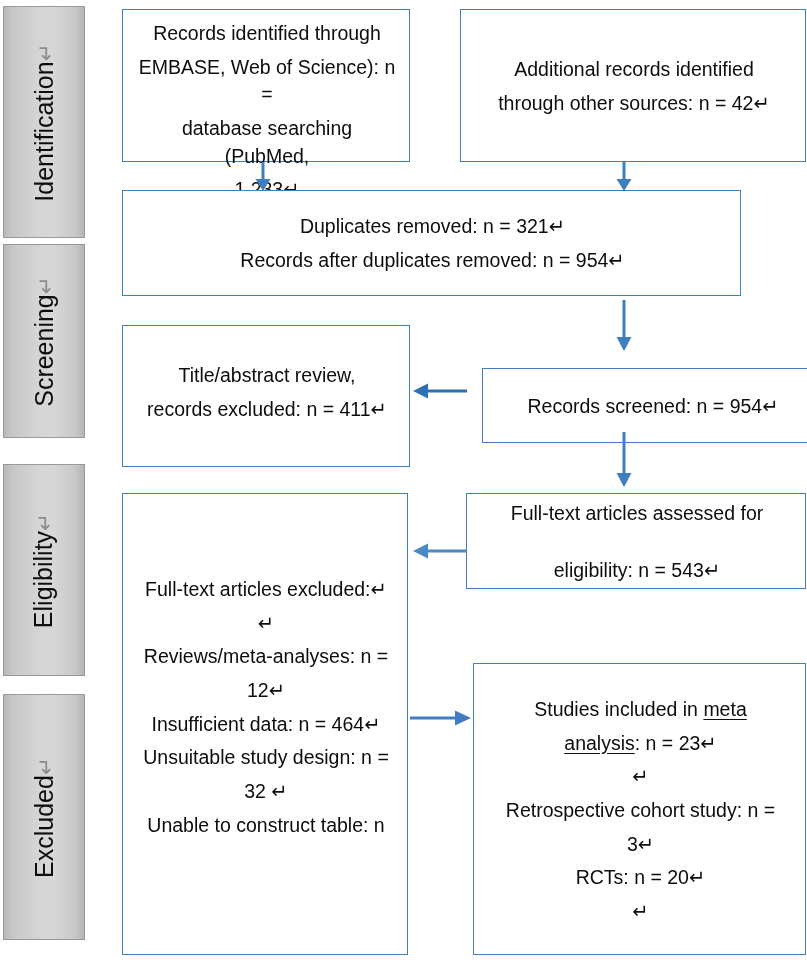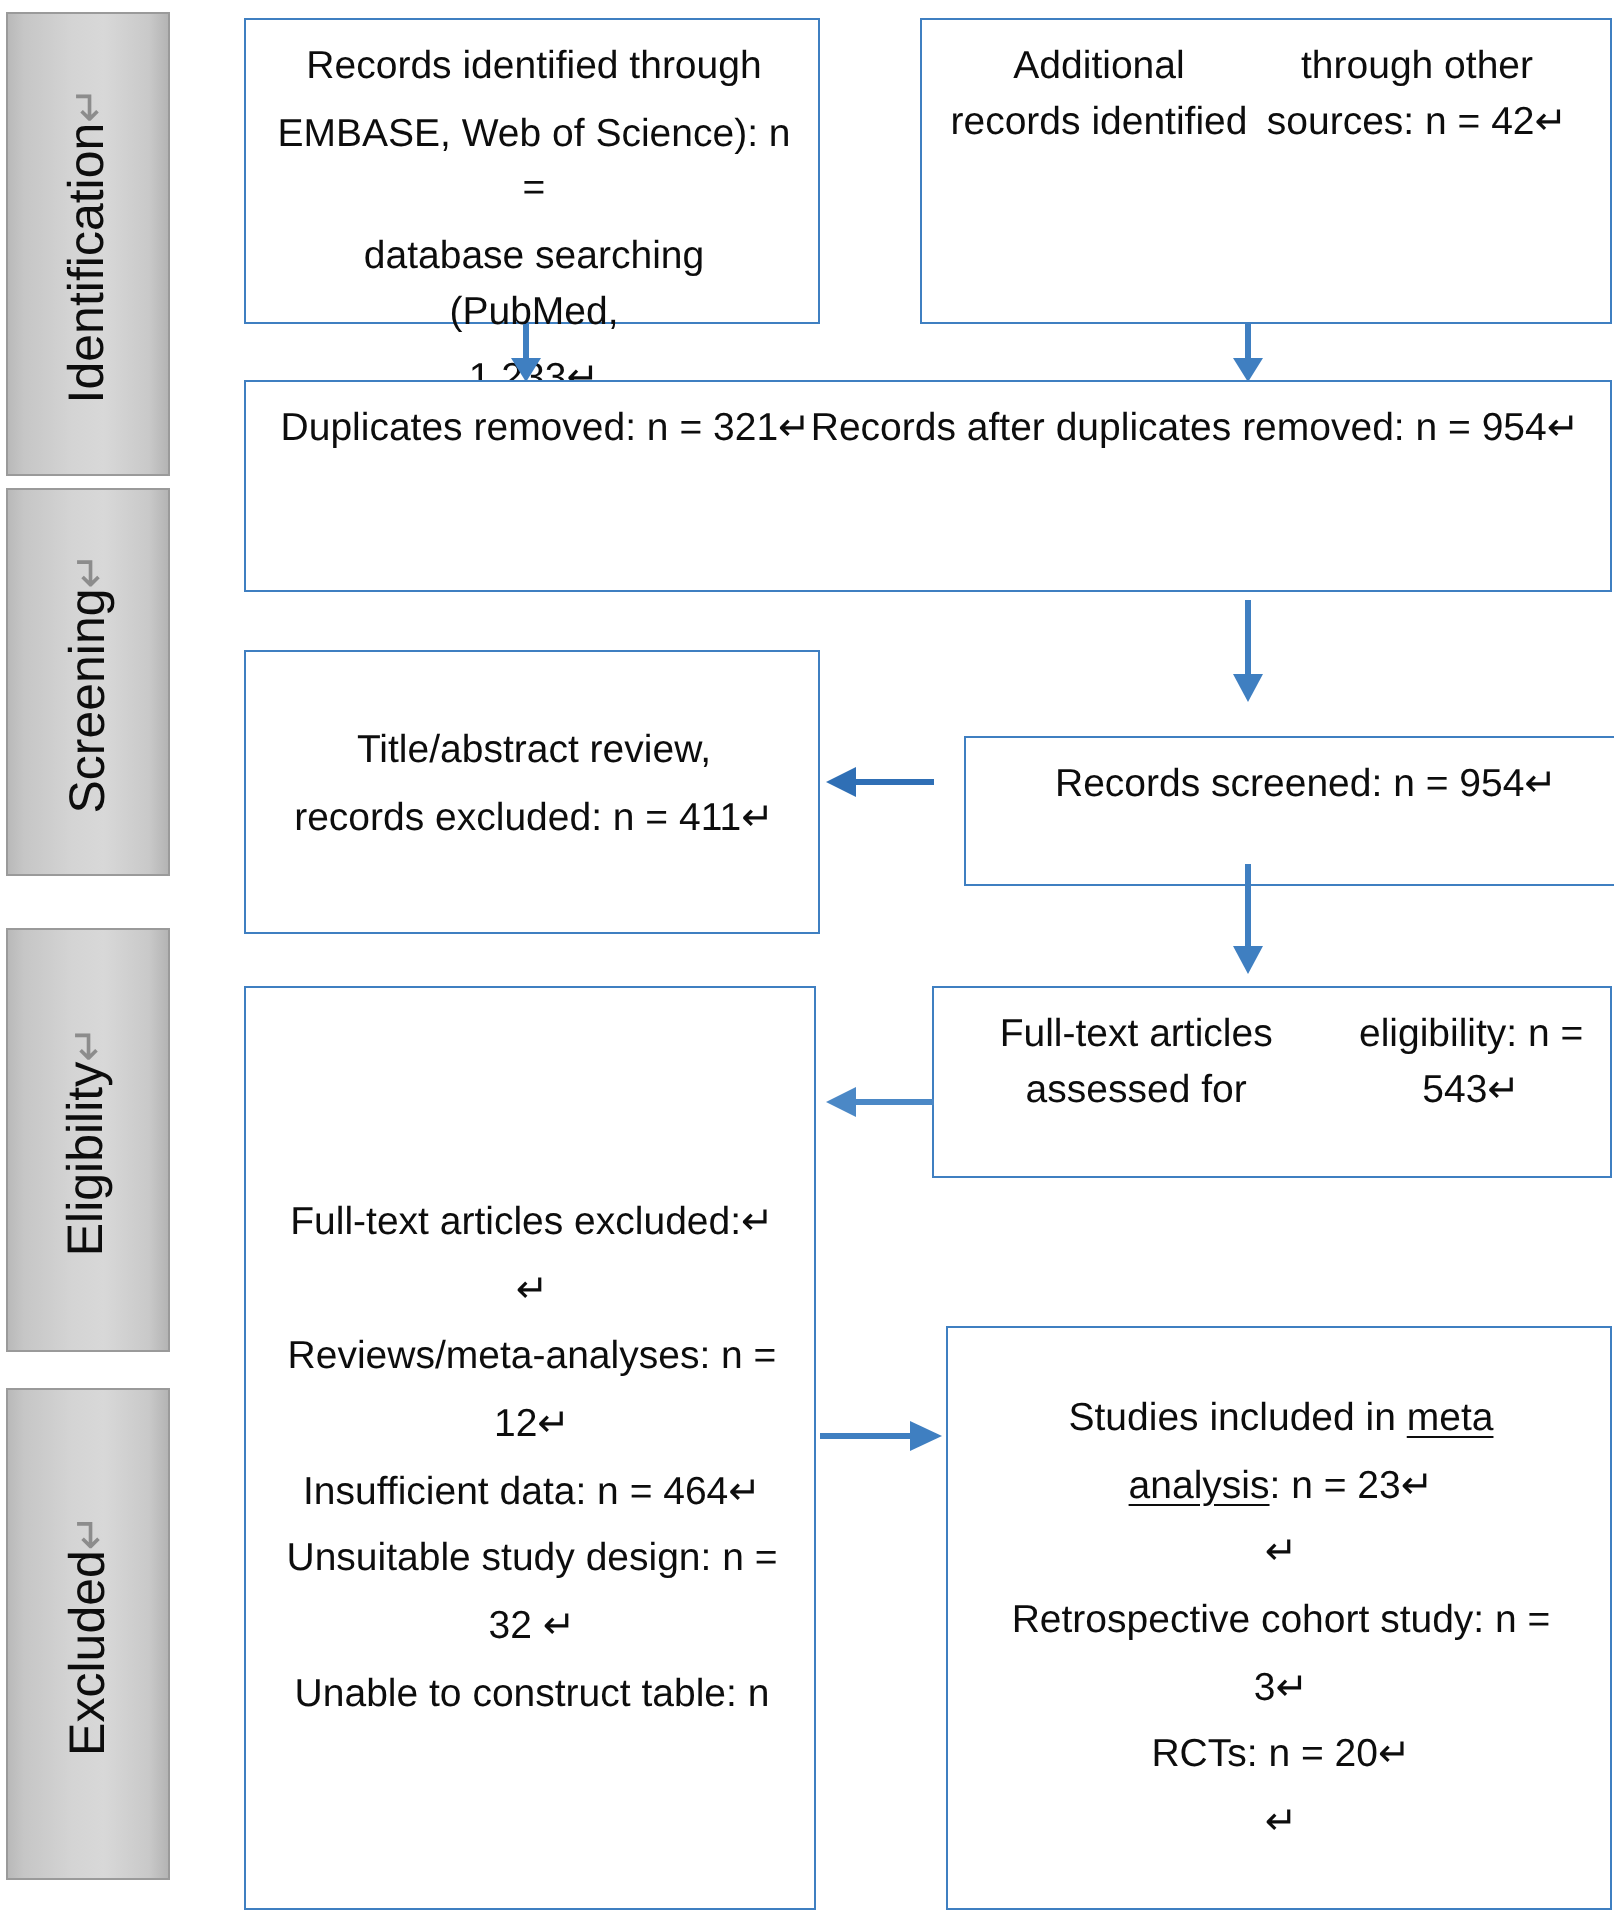--- a/index.html
+++ b/index.html
@@ -58,21 +58,21 @@
     margin: 0 0 6px 0;
     font-size: 19.5px;
     line-height: 1.42;
     color: #0d0d0d;
     font-weight: 400;
     text-align: center;
   }
   .fbox p:last-child { margin-bottom: 0; }
   .fbox.vcenter {
     display: flex;
-    flex-direction: row;
+    flex-direction: column;
     justify-content: center;
   }
 
   
   .squiggle {
     text-decoration-line: underline;
     text-decoration-style: wavy;
     text-decoration-color: #3f7fc1;
     text-decoration-thickness: 1.3px;
     text-underline-offset: 2.5px;
@@ -123,21 +123,21 @@
     </svg>
   </div>
 
   <div class="arrow" style="left:613px; top:162px;">
     <svg width="22" height="30" viewBox="0 0 22 30">
       <path d="M11 0 L11 20" stroke="#3f7fc1" stroke-width="3" fill="none"></path>
       <path d="M3.5 17 L11 29 L18.5 17 Z" fill="#3f7fc1"></path>
     </svg>
   </div>
 
-  <div class="fbox vcenter" style="left:122px; top:190px; width:684px; height:106px;">
+  <div class="fbox vcenter" style="left:122px; top:190px; width:619px; height:106px;">
     <p>Duplicates removed: n = 321↵</p>
     <p>Records after duplicates removed: n = 954↵</p>
   </div>
 
   <div class="arrow" style="left:613px; top:300px;">
     <svg width="22" height="52" viewBox="0 0 22 52">
       <path d="M11 0 L11 40" stroke="#3f7fc1" stroke-width="3" fill="none"></path>
       <path d="M3.5 37 L11 51 L18.5 37 Z" fill="#3f7fc1"></path>
     </svg>
   </div>
@@ -170,21 +170,21 @@
     <p>eligibility: n = 543↵</p>
   </div>
 
   <div class="arrow" style="left:410px; top:540px;">
     <svg width="58" height="22" viewBox="0 0 58 22">
       <path d="M57 11 L15 11" stroke="#4b88c6" stroke-width="3" fill="none"></path>
       <path d="M18 3.5 L3 11 L18 18.5 Z" fill="#4b88c6"></path>
     </svg>
   </div>
 
-  <div class="fbox" style="left:122px; top:493px; width:286px; height:462px; padding-top:104px;">
+  <div class="fbox" style="left:122px; top:493px; width:286px; height:462px; padding-top:82px;">
     <p>Full-text articles excluded:↵</p>
     <p class="pil">↵</p>
     <p>Reviews/meta-analyses:  n =</p>
     <p>12↵</p>
     <p>Insufficient data: n = 464↵</p>
     <p>Unsuitable study design: n =</p>
     <p>32 ↵</p>
     <p>Unable to construct table: n</p>
   </div>
 

